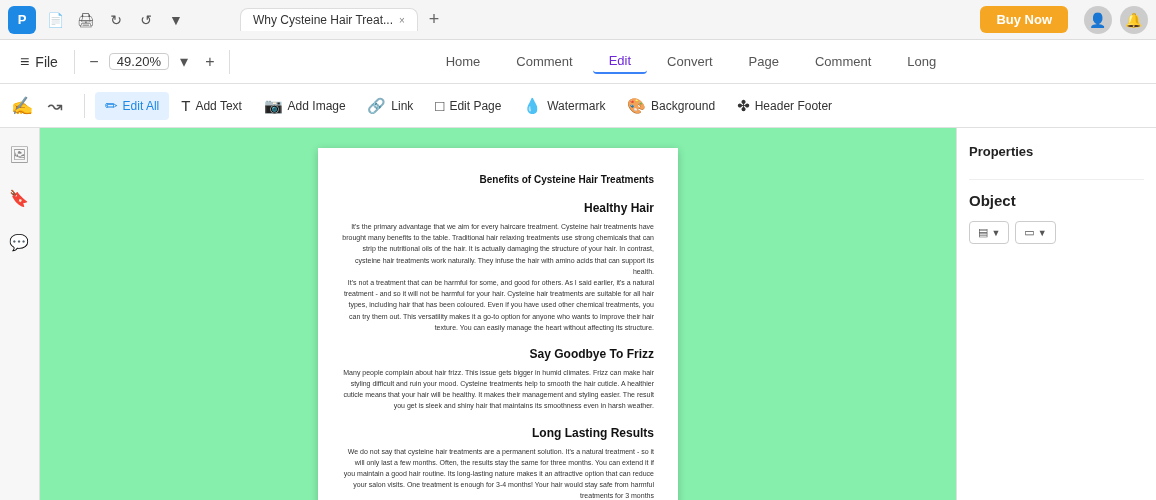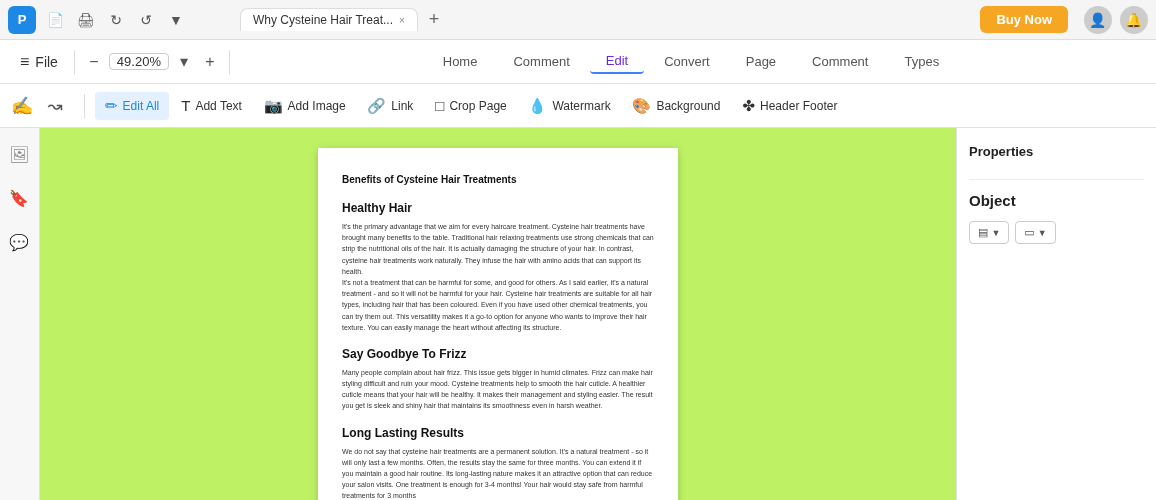--- a/index.html
+++ b/index.html
@@ -157,26 +157,27 @@
     }
     .sidebar-icon {
       width: 28px; height: 28px;
       display: flex; align-items: center; justify-content: center;
       font-size: 16px; color: #888; cursor: pointer; border-radius: 4px;
     }
 
     
     .document-area {
       flex: 1;
-      background: #bef264;
+      background: #86efac;
       display: flex;
       align-items: flex-start;
       justify-content: center;
       padding: 20px;
       overflow-y: auto;
+      text-align: right;
     }
     .pdf-page {
       background: white;
       width: 360px;
       min-height: 460px;
       box-shadow: 0 2px 8px rgba(0,0,0,0.2);
       padding: 24px 24px 24px 24px;
       font-size: 7.5px;
       line-height: 1.5;
       color: #222;
@@ -274,21 +275,21 @@
     <div class="zoom-btn">+</div>
   </div>
   <div class="divider-v"></div>
   <div class="nav-tabs">
     <div class="nav-tab">Home</div>
     <div class="nav-tab">Comment</div>
     <div class="nav-tab active">Edit</div>
     <div class="nav-tab">Convert</div>
     <div class="nav-tab">Page</div>
     <div class="nav-tab">Comment</div>
-    <div class="nav-tab">Types</div>
+    <div class="nav-tab">Long</div>
   </div>
 </div>
 
 <div class="edit-toolbar">
   <div class="cursor-tools">
     <div class="cursor-btn">✍</div>
     <div class="cursor-btn">↝</div>
   </div>
   <div class="divider-v"></div>
   <div class="tool-btn active">
@@ -302,21 +303,21 @@
   <div class="tool-btn">
     <span class="tool-icon">📷</span>
     <span>Add Image</span>
   </div>
   <div class="tool-btn">
     <span class="tool-icon">🔗</span>
     <span>Link</span>
   </div>
   <div class="tool-btn">
     <span class="tool-icon">□</span>
-    <span>Crop Page</span>
+    <span>Edit Page</span>
   </div>
   <div class="tool-btn">
     <span class="tool-icon">💧</span>
     <span>Watermark</span>
   </div>
   <div class="tool-btn">
     <span class="tool-icon">🎨</span>
     <span>Background</span>
   </div>
   <div class="tool-btn">

